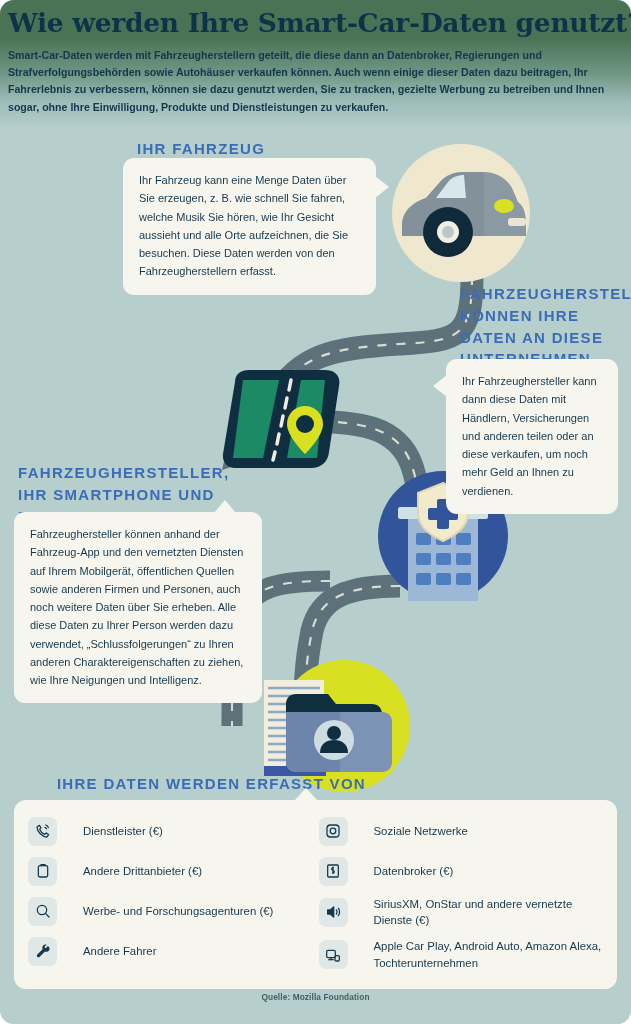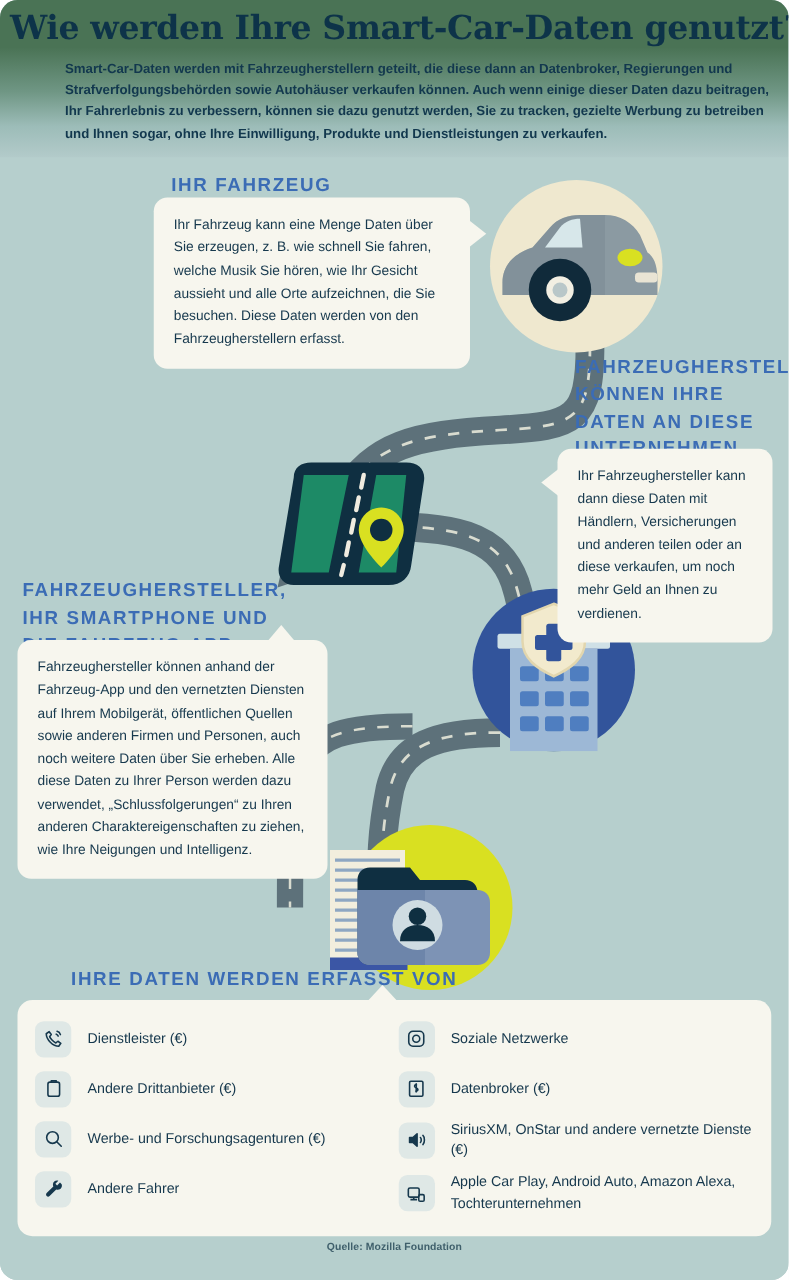--- a/index.html
+++ b/index.html
@@ -53,21 +53,20 @@
     line-height: 1.1;
     white-space: nowrap;
   }
   .subtitle {
     margin-top: 10px;
     font-size: 10.6px;
     line-height: 1.62;
     color: #12384e;
     font-weight: 600;
     max-width: 612px;
-    margin-left: 44px;
   }
 
   
   .body {
     position: absolute;
     left: 0; top: 126px;
     width: 631px;
     height: 898px;
     background: #b6cfcd;
   }
@@ -130,21 +129,21 @@
     position: absolute;
     left: 14px; top: 674px;
     width: 603px;
     background: #f7f6ee;
     border-radius: 12px;
     padding: 16px 14px 18px 14px;
     display: flex;
     gap: 6px;
   }
   .listcol { width: 50%; display: flex; flex-direction: column; gap: 10px; }
-  .litem { display: flex; align-items: center; gap: 13px; min-height: 30px; }
+  .litem { display: flex; align-items: center; gap: 26px; min-height: 30px; }
   .ibox {
     flex: 0 0 auto;
     width: 29px; height: 29px;
     border-radius: 7px;
     background: #dfe8e6;
     display: flex; align-items: center; justify-content: center;
     color: #16384d;
   }
   .ltext { font-size: 11.4px; line-height: 1.42; color: #16384d; }
 

